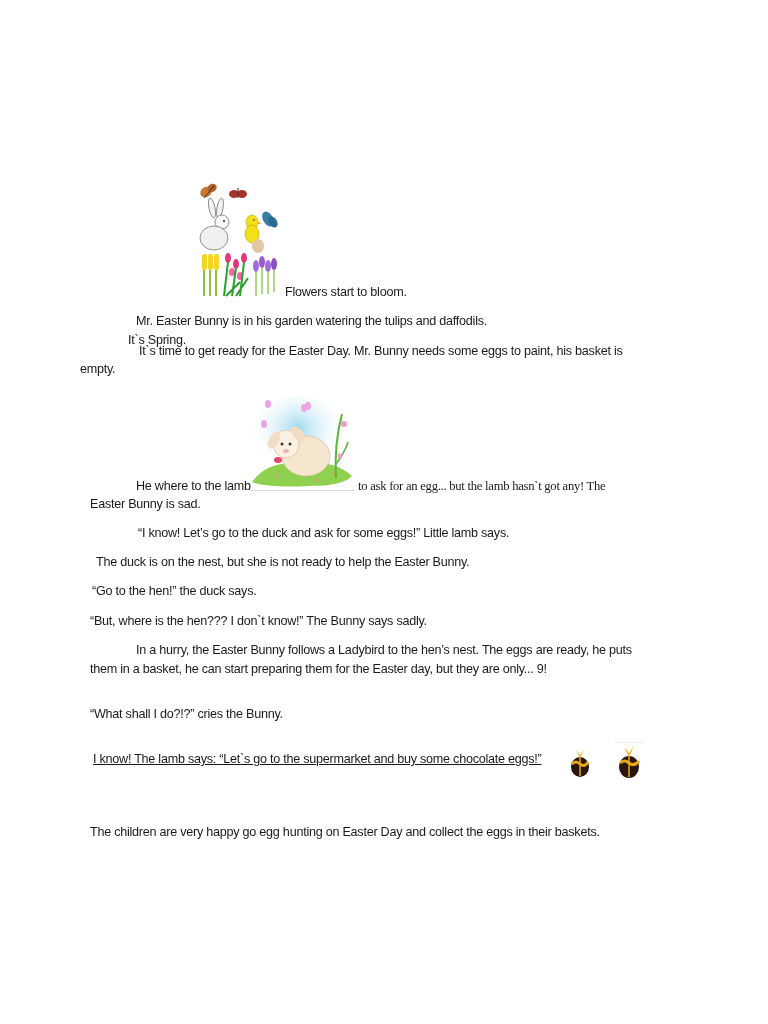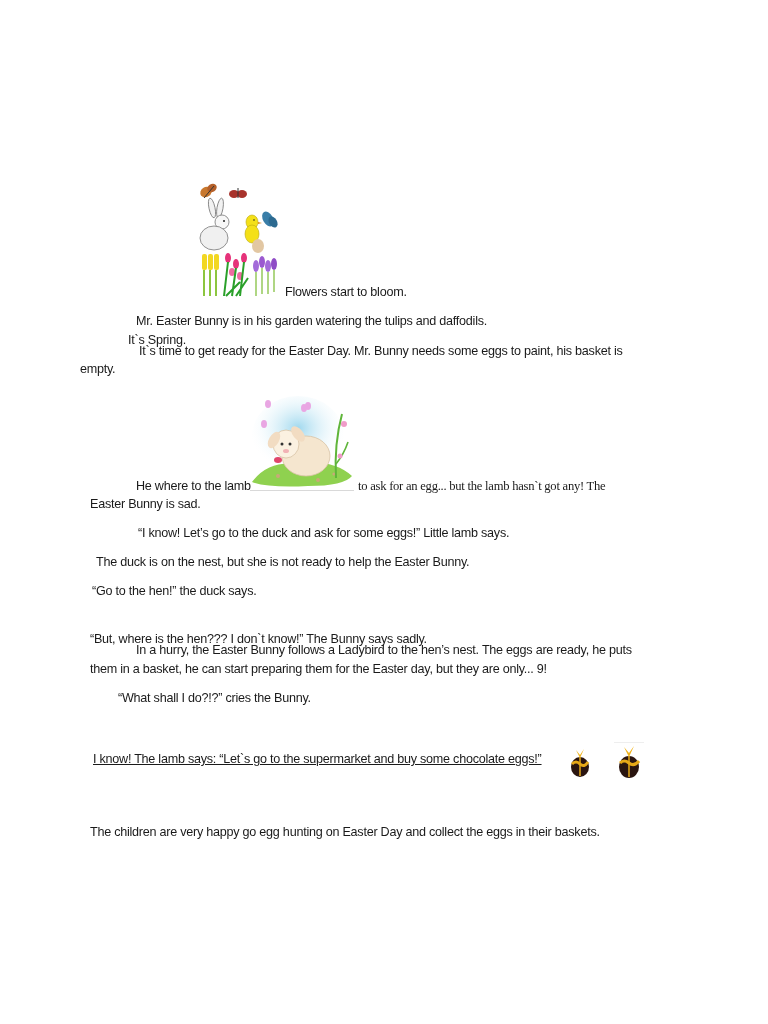--- a/index.html
+++ b/index.html
@@ -118,26 +118,26 @@
   </div>
   <span class="line" style="left:358px;top:478px;font-family:Liberation Serif, serif;">to ask for an egg... but the lamb hasn`t got any! The</span>
   <span class="line" style="left:90px;top:496px;">Easter Bunny is sad.</span>
 
   <span class="line" style="left:138px;top:525px;">“I know! Let’s go to the duck and ask for some eggs!” Little lamb says.</span>
 
   <span class="line" style="left:96px;top:554px;">The duck is on the nest, but she is not ready to help the Easter Bunny.</span>
 
   <span class="line" style="left:92px;top:583px;">“Go to the hen!” the duck says.</span>
 
-  <span class="line" style="left:90px;top:613px;margin-top:18px;">“But, where is the hen??? I don`t know!” The Bunny says sadly.</span>
+  <span class="line" style="left:90px;top:613px;">“But, where is the hen??? I don`t know!” The Bunny says sadly.</span>
 
   <span class="line" style="left:136px;top:642px;text-align:right;">In a hurry, the Easter Bunny follows a Ladybird to the hen’s nest. The eggs are ready, he puts</span>
   <span class="line" style="left:90px;top:661px;">them in a basket, he can start preparing them for the Easter day, but they are only... 9!</span>
 
-  <span class="line" style="left:90px;top:690px;margin-left:28px;">“What shall I do?!?” cries the Bunny.</span>
+  <span class="line" style="left:90px;top:706px;">“What shall I do?!?” cries the Bunny.</span>
 
   <span class="line" style="left:93px;top:751px;text-decoration:underline;">I know! The lamb says: “Let`s go to the supermarket and buy some chocolate eggs!”</span>
   <div class="img" style="left:568px;top:748px;width:24px;height:30px;">
     <svg width="24" height="30" viewBox="0 0 24 30">
       <ellipse cx="12" cy="19" rx="9" ry="10" fill="#2a1510"></ellipse>
       <path d="M4 16 Q8 12 12 16 Q16 20 20 14" stroke="#e6a817" stroke-width="3" fill="none"></path>
       <path d="M12 10 L8 2 L12 7 L16 1 Z" fill="#f0b31a"></path>
       <line x1="12" y1="9" x2="12" y2="28" stroke="#e6a817" stroke-width="1.5"></line>
     </svg>
   </div>

